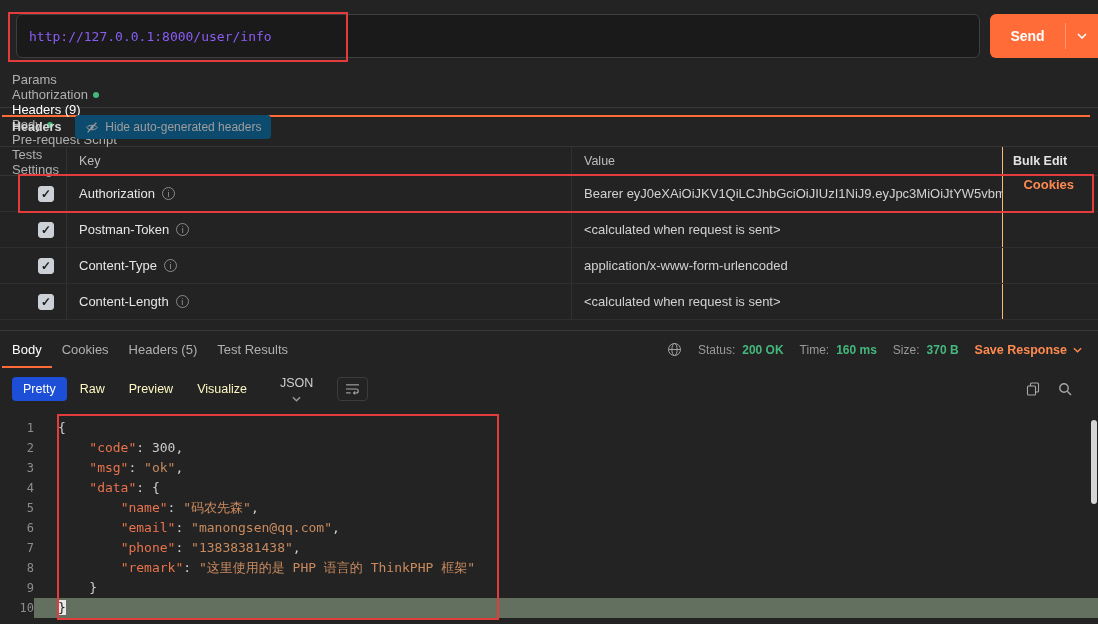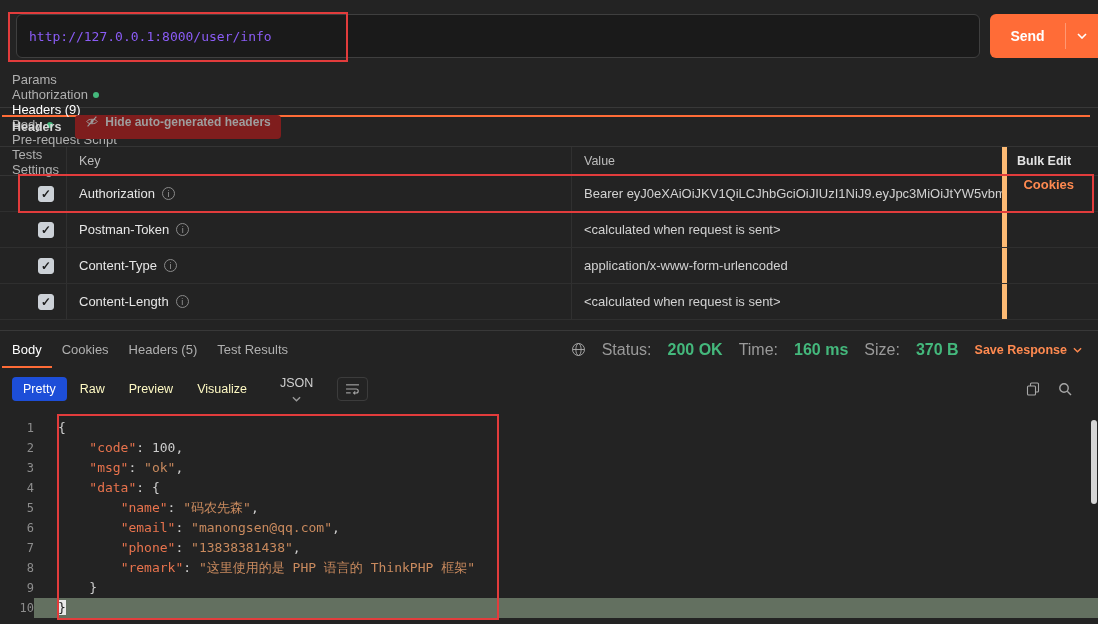--- a/index.html
+++ b/index.html
@@ -27,43 +27,43 @@
   
   .tabs-row{height:36px;display:flex;align-items:stretch;border-bottom:1px solid var(--border);padding:0 8px 0 2px;flex-direction:column;}
   .tab{display:flex;align-items:center;gap:5px;padding:0 10px;color:#b0b0b0;font-size:13px;cursor:pointer;}
   .tab.active{color:#ffffff;box-shadow:inset 0 -2px 0 var(--accent);}
   .dot{width:6px;height:6px;border-radius:50%;background:var(--green);display:inline-block;}
   .cookies-link{margin-left:auto;margin-right:16px;display:flex;align-items:center;color:var(--link);font-weight:700;font-size:13px;cursor:pointer;}
 
   
   .headers-toolbar{height:38px;display:flex;align-items:center;gap:14px;padding:0 12px;}
   .headers-title{font-weight:700;font-size:12.5px;color:#d8d8d8;}
-  .hide-pill{height:24px;display:flex;gap:6px;background:#7f1d1d;border-radius:4px;padding:0 10px;color:#9e9e9e;font-size:12px;font-weight:700;cursor:pointer;}
+  .hide-pill{height:24px;display:flex;align-items:center;gap:6px;background:#0c4a6e;border-radius:4px;padding:0 10px;color:#9e9e9e;font-size:12px;font-weight:400;cursor:pointer;}
 
   
   .table-head{height:30px;display:flex;align-items:center;border-top:1px solid #343434;border-bottom:1px solid #343434;color:#bdbdbd;font-size:12.5px;}
   .col-check{flex:0 0 66px;display:flex;align-items:center;}
   .col-key{flex:0 0 505px;padding-left:12px;border-left:1px solid #303030;display:flex;align-items:center;gap:7px;height:100%;}
   .col-value{flex:1;padding-left:12px;border-left:1px solid #303030;display:flex;align-items:center;height:100%;overflow:hidden;white-space:nowrap;}
-  .col-bulk{flex:0 0 96px;padding-left:10px;border-left:5px solid #fdba74;display:flex;align-items:center;height:100%;font-weight:700;color:#e3e3e3;cursor:pointer;}
+  .col-bulk{flex:0 0 96px;padding-left:10px;border-left:1px solid #fdba74;display:flex;align-items:center;height:100%;font-weight:700;color:#e3e3e3;cursor:pointer;}
   .table-row{height:36px;display:flex;align-items:center;border-bottom:1px solid var(--border-soft);font-size:13px;}
   .table-row .col-key{color:#e6e6e6;}
   .table-row .col-value{color:#d2d2d2;}
   .checkbox{width:16px;height:16px;margin-left:38px;border-radius:3px;background:#3a3a3a;border:1px solid #5c5c5c;cursor:pointer;}
   .checkbox.checked{background:#ccd1d7;border-color:#ccd1d7;display:flex;align-items:center;justify-content:center;}
   .checkbox.checked::after{content:"\2713";color:#1b1b1b;font-size:12px;font-weight:bold;line-height:1;}
   .info-i{width:13px;height:13px;border:1px solid #8a8a8a;border-radius:50%;color:#9a9a9a;font-size:9px;display:inline-flex;align-items:center;justify-content:center;font-style:normal;flex:0 0 13px;cursor:pointer;}
   .table-spacer{height:10px;}
 
   
   .response-header{height:38px;display:flex;align-items:stretch;border-top:1px solid var(--border);padding:0 2px;}
   .rtab{display:flex;align-items:center;padding:0 10px;color:#b0b0b0;font-size:13px;cursor:pointer;}
   .rtab.active{color:#fff;box-shadow:inset 0 -2px 0 var(--accent);}
   .resp-meta{margin-left:auto;display:flex;align-items:center;gap:16px;margin-right:14px;}
-  .meta-pair{display:flex;align-items:flex-end;gap:16px;font-size:16px;}
+  .meta-pair{display:flex;align-items:flex-end;gap:7px;font-size:12px;}
   .meta-label{color:#9a9a9a;}
   .meta-value{color:var(--green);font-weight:600;}
   .save-response{display:flex;align-items:center;gap:6px;color:var(--link);font-weight:700;font-size:12.5px;cursor:pointer;}
 
   
   .view-toolbar{height:42px;display:flex;align-items:center;padding:0 12px;gap:2px;}
   .vtab{padding:5px 11px;color:#fef9c3;font-size:12.5px;border-radius:4px;cursor:pointer;}
   .vtab.active{background:#1d4ed8;color:#ffffff;}
   .format-select{margin-left:12px;display:flex;align-items:center;gap:6px;color:#cfcfcf;font-size:12.5px;padding:5px 8px;border-radius:4px;cursor:pointer;flex-direction:column;}
   .wrap-btn{margin-left:14px;display:flex;align-items:center;padding:5px 7px;border:1px solid #3c3c3c;border-radius:4px;cursor:pointer;}
@@ -292,21 +292,21 @@
   </div>
 
   <div class="code-area mono">
     <div id="code-lines">
         <div class="code-line">
           <span class="line-num">1</span>
           <span class="line-code"><span class="tok-punct">{</span></span>
         </div>
         <div class="code-line">
           <span class="line-num">2</span>
-          <span class="line-code"><span class="tok-ws">    </span><span class="tok-key">"code"</span><span class="tok-punct">: </span><span class="tok-num">100</span><span class="tok-punct">,</span></span>
+          <span class="line-code"><span class="tok-ws">    </span><span class="tok-key">"code"</span><span class="tok-punct">: </span><span class="tok-num">300</span><span class="tok-punct">,</span></span>
         </div>
         <div class="code-line">
           <span class="line-num">3</span>
           <span class="line-code"><span class="tok-ws">    </span><span class="tok-key">"msg"</span><span class="tok-punct">: </span><span class="tok-str">"ok"</span><span class="tok-punct">,</span></span>
         </div>
         <div class="code-line">
           <span class="line-num">4</span>
           <span class="line-code"><span class="tok-ws">    </span><span class="tok-key">"data"</span><span class="tok-punct">: </span><span class="tok-punct">{</span></span>
         </div>
         <div class="code-line">

